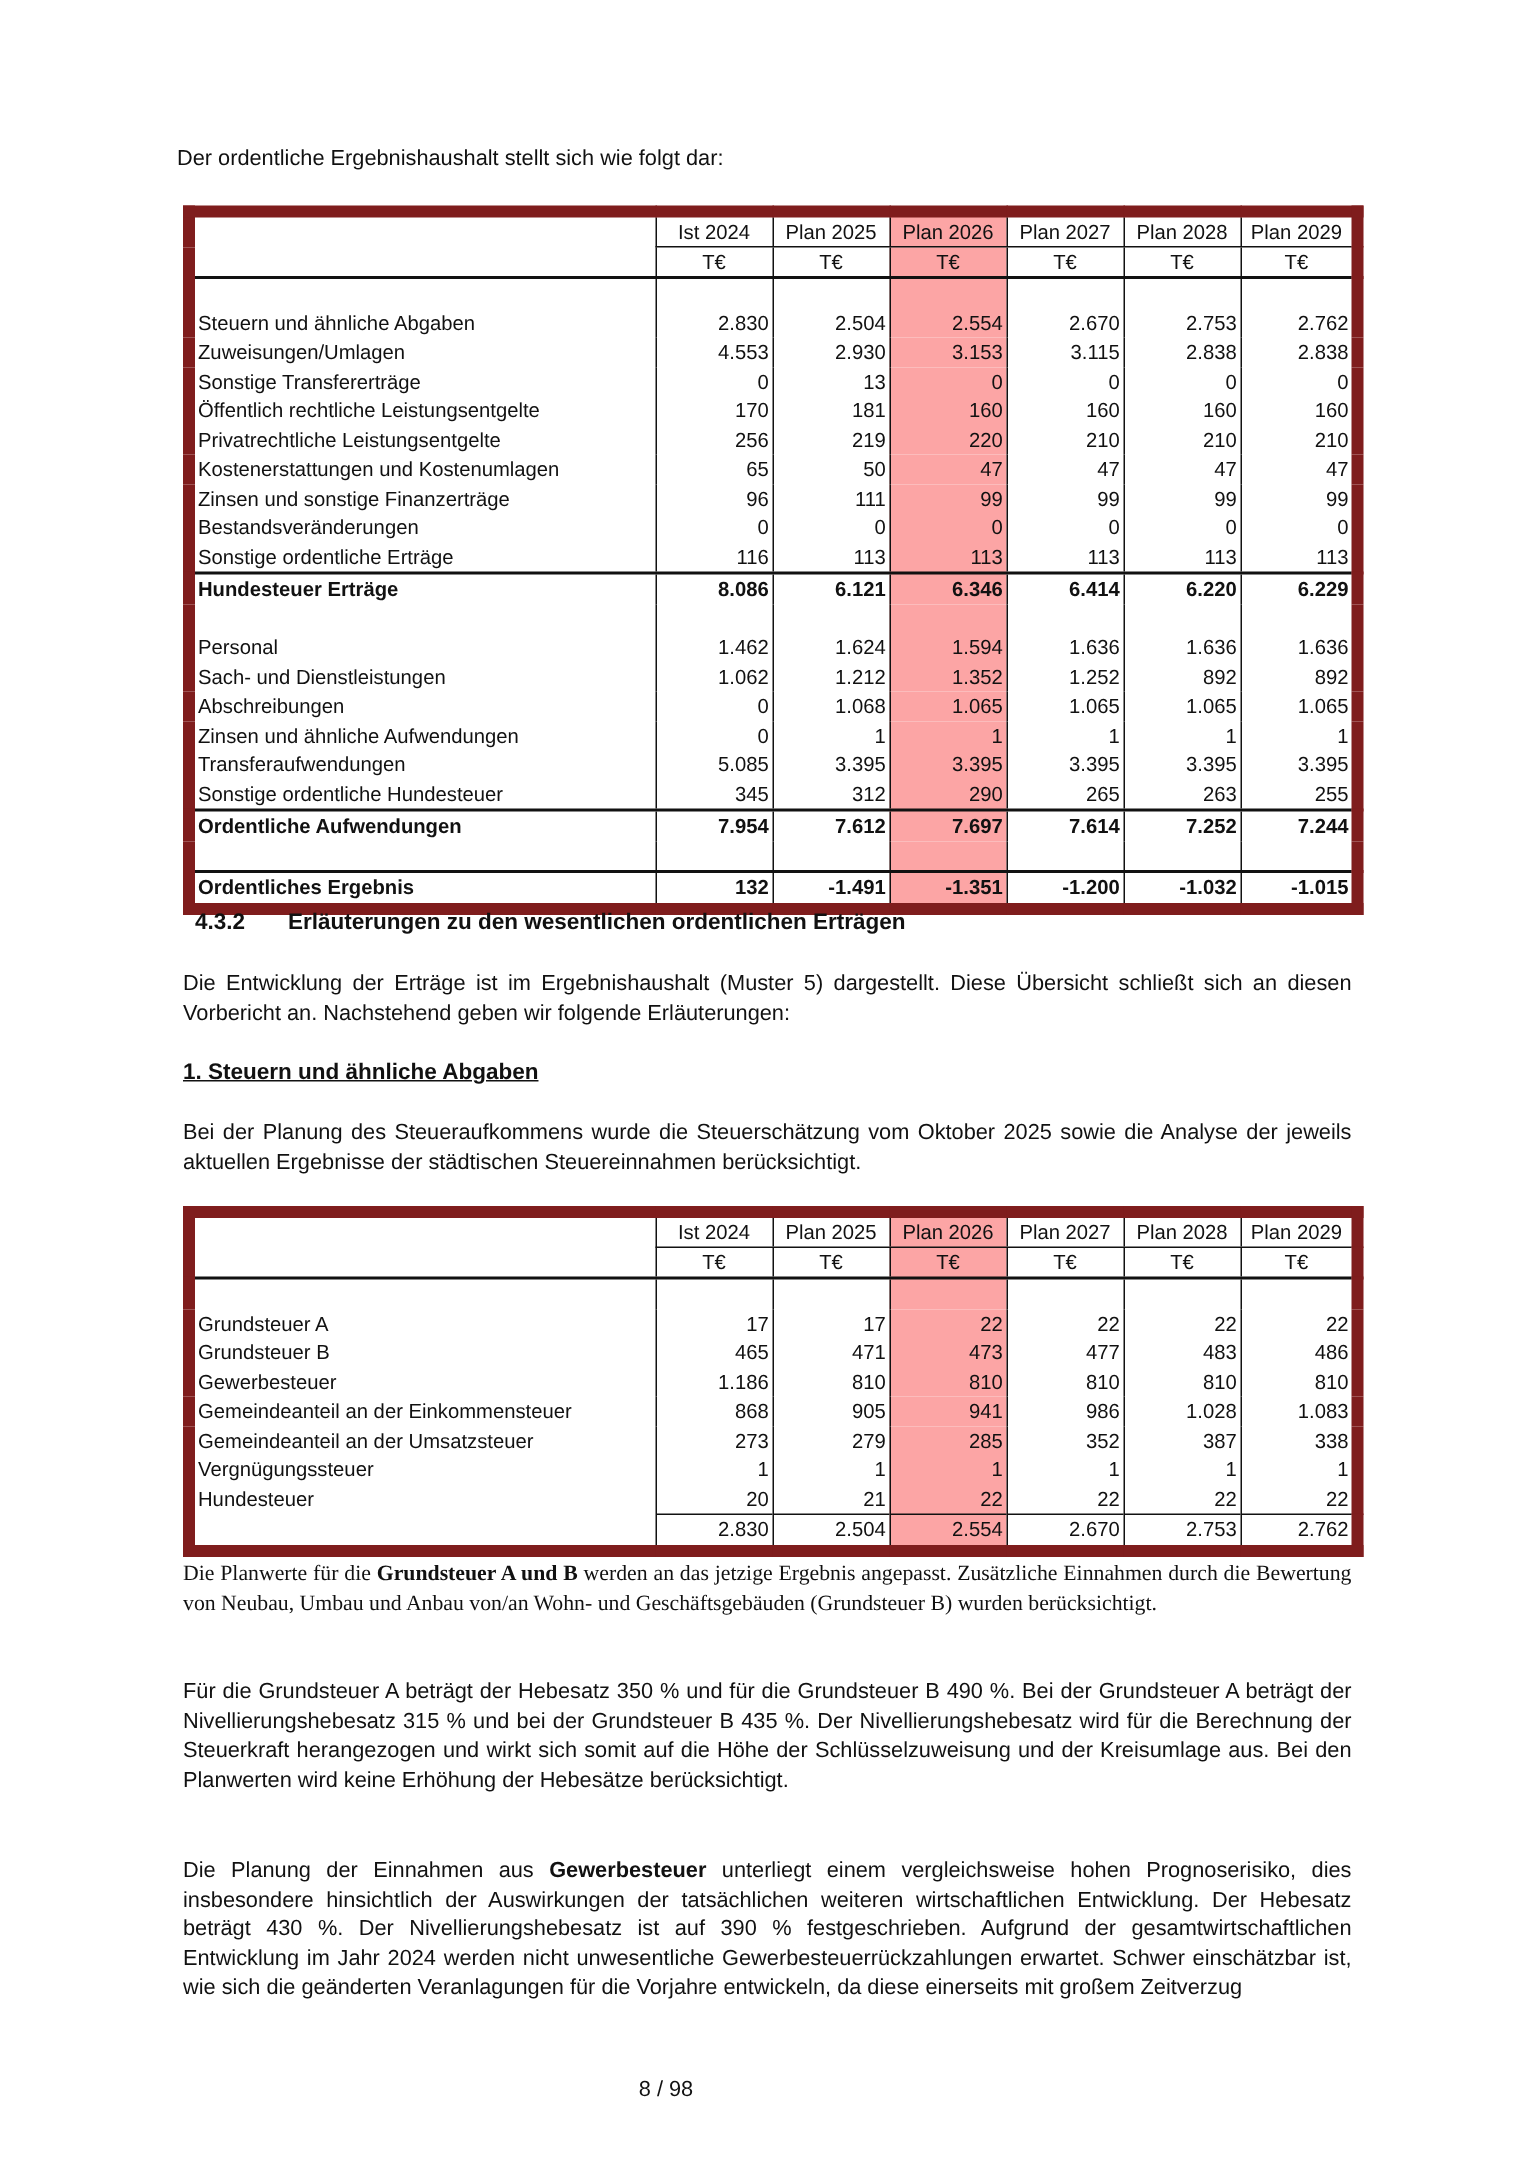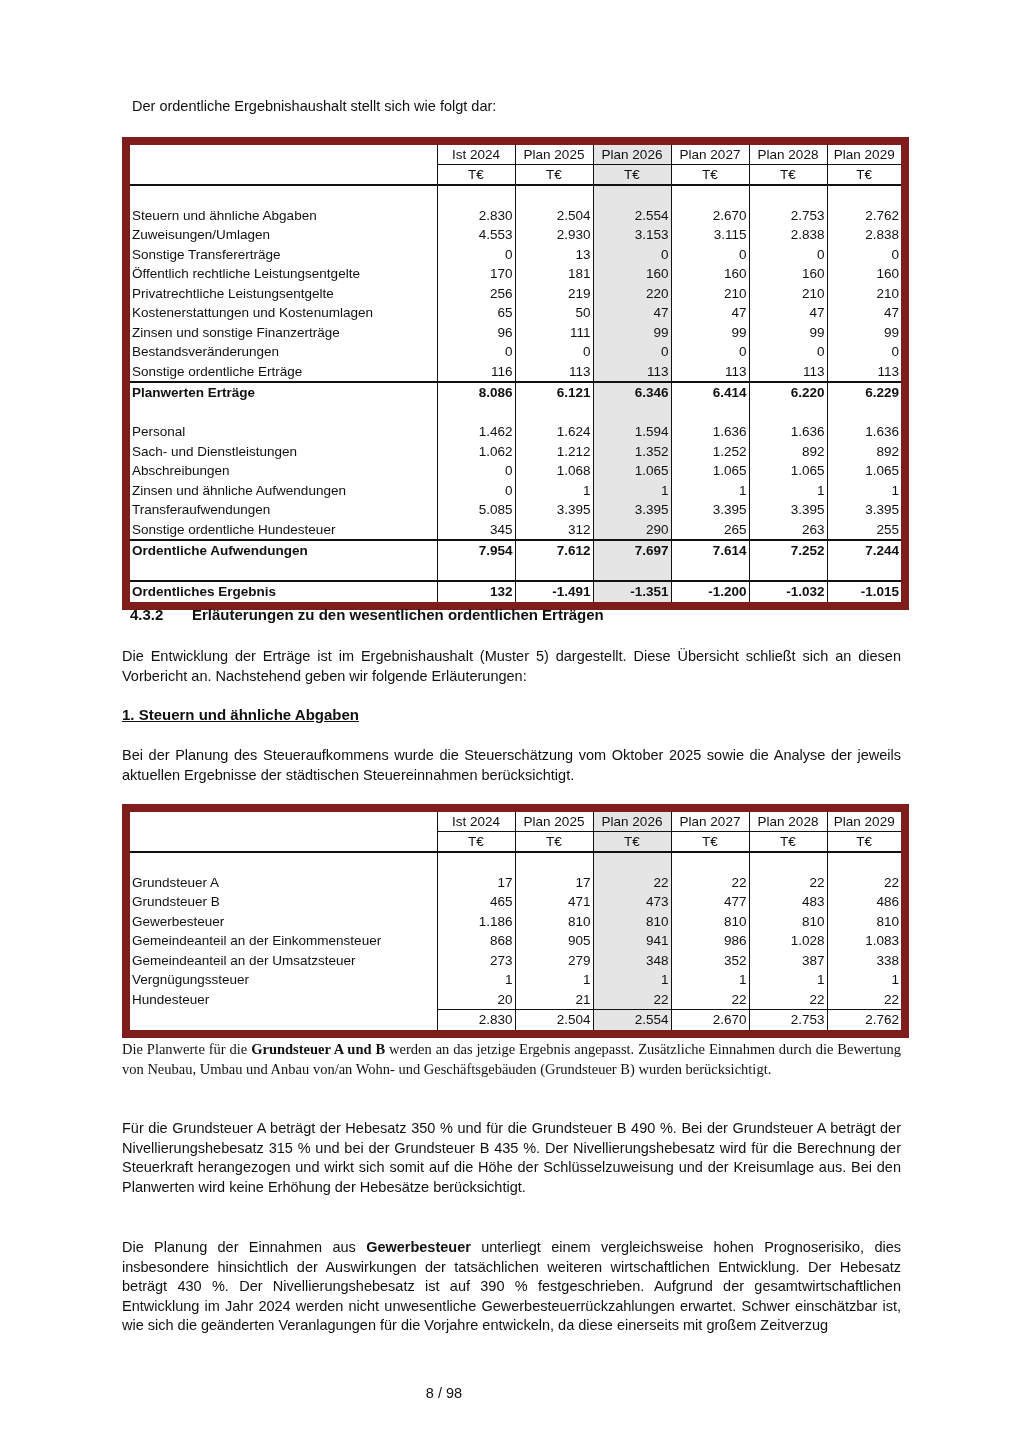--- a/index.html
+++ b/index.html
@@ -1,36 +1,36 @@
 <!DOCTYPE html>
 <html><head>
 <meta charset="utf-8">
 <style>
   html, body { margin: 0; padding: 0; background: #ffffff; }
   body {
     width: 1024px; height: 1449px; position: relative; overflow: hidden;
     font-family: "Liberation Sans", sans-serif; color: #111;
   }
-  .intro { position: absolute; left: 132px; top: 98px; font-size: 14.5px; }
+  .intro { position: absolute; left: 118px; top: 98px; font-size: 14.5px; }
   table.fin {
     position: absolute; left: 122px; border-collapse: collapse;
     font-size: 13.5px; table-layout: fixed;
     border: 8px solid #7f1d1d;
   }
   table.fin td {
     padding: 0 2px; height: 19.5px; line-height: 19.5px; white-space: nowrap;
     border-left: 1.5px solid #111;
   }
   table.fin td.lbl { border-left: none; text-align: left; padding-left: 2px; }
   table.fin td.num { text-align: right; }
   table.fin td.hdr { text-align: center; border-bottom: 1.5px solid #111; height: 18px; line-height: 18px; }
   table.fin tr.unit td.hdr { border-bottom: 2px solid #111; }
   table.fin tr.head1 td.lbl, table.fin tr.unit td.lbl { border-bottom: none; }
   table.fin tr.unit td.lbl { border-bottom: 2px solid #111; }
-  table.fin td.hl { background: #e5e5e5; }
+  table.fin td.hl { background: #fca5a5; }
   table.fin tr.bold td { font-weight: bold; }
   table.fin tr.topline td { border-top: 2px solid #111; }
   table.fin tr.topthin td.num { border-top: 1.5px solid #111; }
   table.fin tr.spacer td { height: 19.5px; }
   table.fin tr.resultrow td { border-top: 2px solid #111; }
   .h432 { position: absolute; left: 130px; top: 606px; font-size: 15px; font-weight: bold; }
   .h432 .num { display: inline-block; width: 62px; }
   .para { position: absolute; left: 122px; width: 779px; font-size: 14.5px; line-height: 19.6px; text-align: justify; }
   .para b { font-weight: bold; }
   .sub { position: absolute; left: 122px; top: 706px; font-size: 15px; font-weight: bold; text-decoration: underline; }
@@ -154,21 +154,21 @@
       <tr>
         <td class="lbl">Sonstige ordentliche Erträge</td>
         <td class="num">116</td>
         <td class="num">113</td>
         <td class="num hl">113</td>
         <td class="num">113</td>
         <td class="num">113</td>
         <td class="num">113</td>
       </tr>
       <tr class="bold topline">
-        <td class="lbl">Planwerten Erträge</td>
+        <td class="lbl">Hundesteuer Erträge</td>
         <td class="num">8.086</td>
         <td class="num">6.121</td>
         <td class="num hl">6.346</td>
         <td class="num">6.414</td>
         <td class="num">6.220</td>
         <td class="num">6.229</td>
       </tr>
       <tr class="spacer">
         <td class="lbl"></td>
         <td class="num"></td>
@@ -343,21 +343,21 @@
         <td class="num">905</td>
         <td class="num hl">941</td>
         <td class="num">986</td>
         <td class="num">1.028</td>
         <td class="num">1.083</td>
       </tr>
       <tr>
         <td class="lbl">Gemeindeanteil an der Umsatzsteuer</td>
         <td class="num">273</td>
         <td class="num">279</td>
-        <td class="num hl">348</td>
+        <td class="num hl">285</td>
         <td class="num">352</td>
         <td class="num">387</td>
         <td class="num">338</td>
       </tr>
       <tr>
         <td class="lbl">Vergnügungssteuer</td>
         <td class="num">1</td>
         <td class="num">1</td>
         <td class="num hl">1</td>
         <td class="num">1</td>

